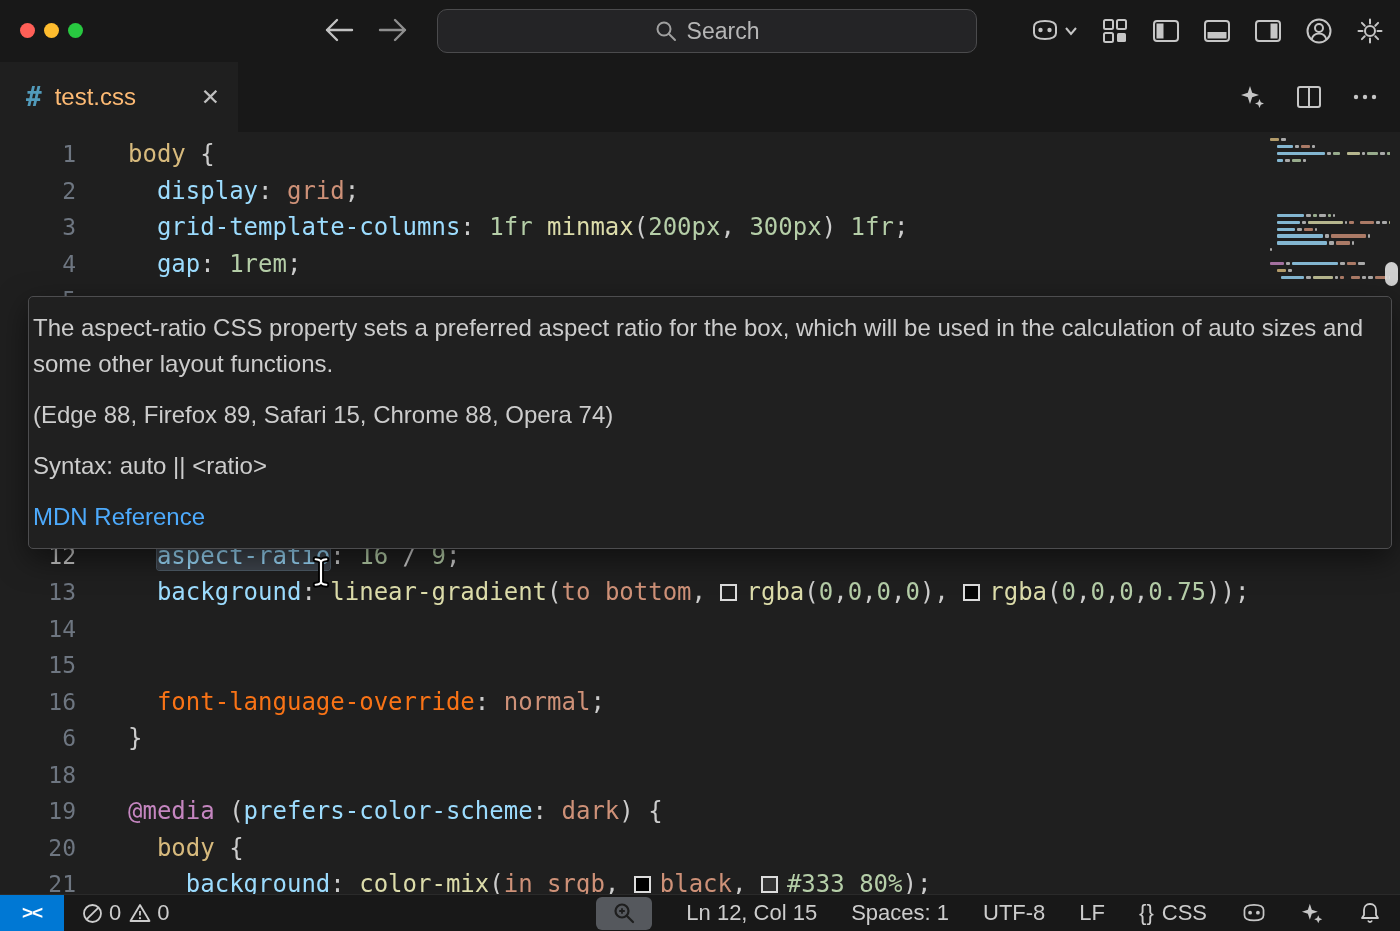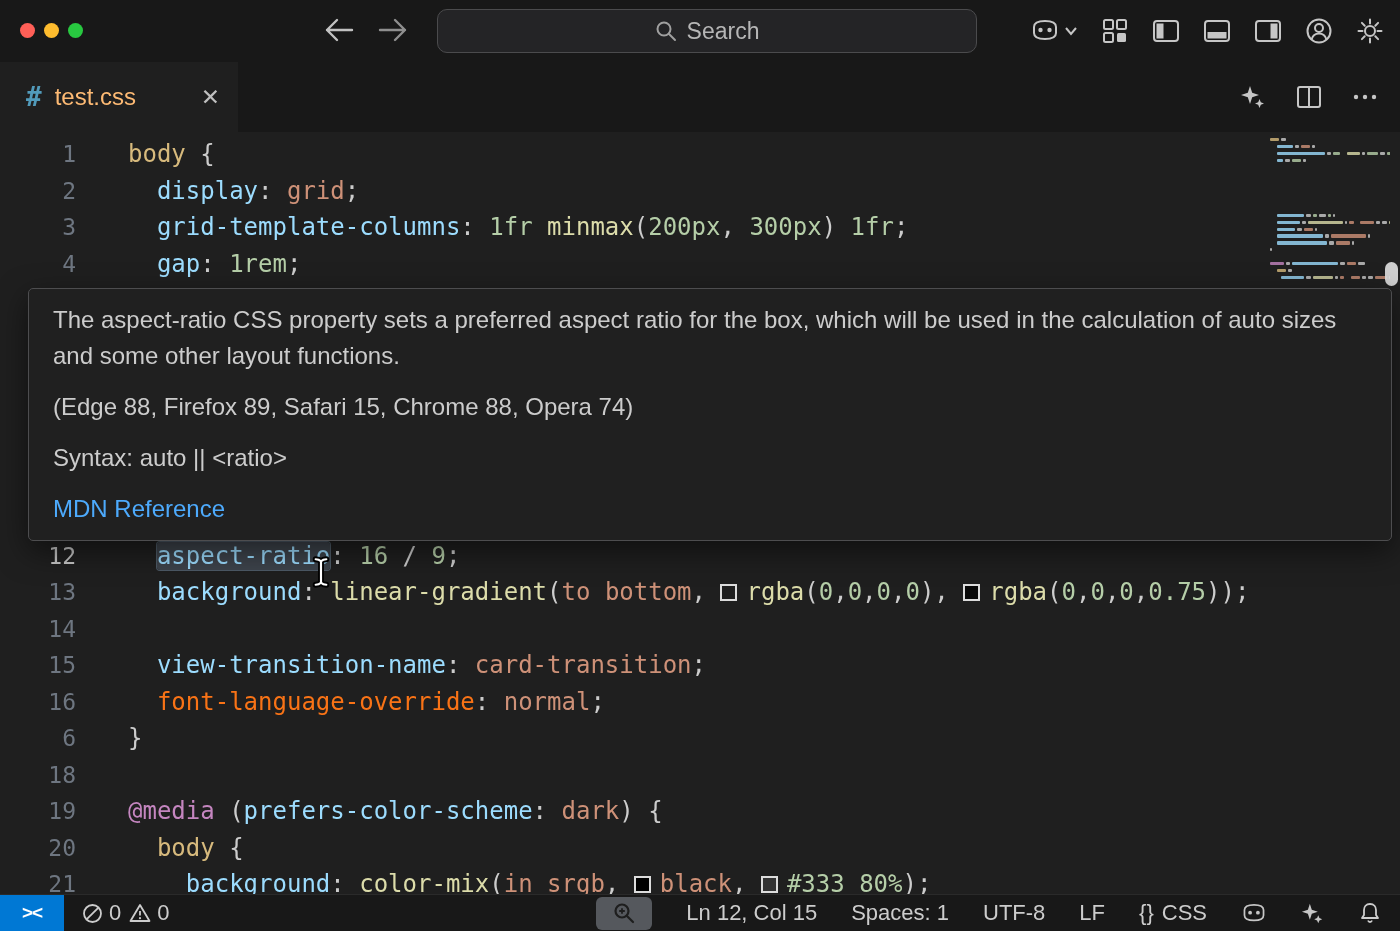--- a/index.html
+++ b/index.html
@@ -35,23 +35,23 @@
   .code-row { display:flex; height:36.5px; line-height:36.5px;
               font-family:"DejaVu Sans Mono", monospace; font-size:24px; white-space:pre; }
   .gutter { width:76px; flex:none; text-align:right; color:#6e7681; font-size:23px; }
   .gutter.active { color:#c6c6c6; }
   .code-text { padding-left:52px; white-space:pre; }
   .swatch { display:inline-block; width:17px; height:17px; border:2px solid #dcdcdc;
             margin-right:9px; vertical-align:-1px; }
   .word-hl { background:#3d434b; border-radius:3px; box-shadow:0 0 0 1px #4d5a66; }
 
   
-  .hover { position:absolute; left:28px; top:156px; width:1364px; min-height:243px;
+  .hover { position:absolute; left:28px; top:164px; width:1364px; min-height:243px;
            background:#202020; border:1px solid #4d4d4f; border-radius:5px;
-           padding:13px 24px; color:#cccccc; font-size:24px; line-height:36px;
+           padding:13px 4px; color:#cccccc; font-size:24px; line-height:36px;
            z-index:20; box-shadow:0 10px 30px rgba(0,0,0,0.5); }
   .hover .para { margin-bottom:15px; }
   .hover .link { color:var(--link-color,#4daafc); cursor:pointer; }
 
   
   .minimap { position:absolute; top:6px; right:10px; width:120px; z-index:5; }
   .mini-row { height:6.9px; white-space:nowrap; overflow:hidden; }
   .mini-tok { display:inline-block; height:3.2px; margin-right:2px; vertical-align:top;
               opacity:0.8; border-radius:1px; }
   .mm-thumb { position:absolute; top:130px; right:2px; width:13px; height:24px;
@@ -204,21 +204,21 @@
       <div class="code-row"><div class="gutter">5</div><div class="code-text"></div></div>
       <div class="code-row"><div class="gutter">6</div><div class="code-text"></div></div>
       <div class="code-row"><div class="gutter">7</div><div class="code-text"></div></div>
       <div class="code-row"><div class="gutter">8</div><div class="code-text"></div></div>
       <div class="code-row"><div class="gutter">9</div><div class="code-text"></div></div>
       <div class="code-row"><div class="gutter">10</div><div class="code-text"></div></div>
       <div class="code-row"><div class="gutter">11</div><div class="code-text"></div></div>
       <div class="code-row"><div class="gutter active">12</div><div class="code-text"><span style="color: rgb(204, 204, 204);">  </span><span class="word-hl" style="color: rgb(156, 220, 254);">aspect-ratio</span><span style="color: rgb(204, 204, 204);">: </span><span style="color: rgb(181, 206, 168);">16</span><span style="color: rgb(204, 204, 204);"> / </span><span style="color: rgb(181, 206, 168);">9</span><span style="color: rgb(204, 204, 204);">;</span></div></div>
       <div class="code-row"><div class="gutter">13</div><div class="code-text"><span style="color: rgb(204, 204, 204);">  </span><span style="color: rgb(156, 220, 254);">background</span><span style="color: rgb(204, 204, 204);">: </span><span style="color: rgb(220, 220, 170);">linear-gradient</span><span style="color: rgb(204, 204, 204);">(</span><span style="color: rgb(206, 145, 120);">to</span><span style="color: rgb(204, 204, 204);"> </span><span style="color: rgb(206, 145, 120);">bottom</span><span style="color: rgb(204, 204, 204);">, </span><span class="swatch" style="background: transparent;"></span><span style="color: rgb(220, 220, 170);">rgba</span><span style="color: rgb(204, 204, 204);">(</span><span style="color: rgb(181, 206, 168);">0</span><span style="color: rgb(204, 204, 204);">,</span><span style="color: rgb(181, 206, 168);">0</span><span style="color: rgb(204, 204, 204);">,</span><span style="color: rgb(181, 206, 168);">0</span><span style="color: rgb(204, 204, 204);">,</span><span style="color: rgb(181, 206, 168);">0</span><span style="color: rgb(204, 204, 204);">)</span><span style="color: rgb(204, 204, 204);">, </span><span class="swatch" style="background: rgba(0, 0, 0, 0.75);"></span><span style="color: rgb(220, 220, 170);">rgba</span><span style="color: rgb(204, 204, 204);">(</span><span style="color: rgb(181, 206, 168);">0</span><span style="color: rgb(204, 204, 204);">,</span><span style="color: rgb(181, 206, 168);">0</span><span style="color: rgb(204, 204, 204);">,</span><span style="color: rgb(181, 206, 168);">0</span><span style="color: rgb(204, 204, 204);">,</span><span style="color: rgb(181, 206, 168);">0.75</span><span style="color: rgb(204, 204, 204);">)</span><span style="color: rgb(204, 204, 204);">)</span><span style="color: rgb(204, 204, 204);">;</span></div></div>
       <div class="code-row"><div class="gutter">14</div></div>
-      <div class="code-row"><div class="gutter">15</div><div class="code-text"><span style="color: rgb(204, 204, 204);">  </span><span style="color: rgb(156, 220, 254);">view-transition-name</span><span style="color: rgb(204, 204, 204);">: </span><span style="color: rgb(206, 145, 120);">card-transition</span><span style="color: rgb(204, 204, 204);">;</span></div></div>
+      <div class="code-row"><div class="gutter">15</div></div>
       <div class="code-row"><div class="gutter">16</div><div class="code-text"><span style="color: rgb(204, 204, 204);">  </span><span style="color: #f97316;">font-language-override</span><span style="color: rgb(204, 204, 204);">: </span><span style="color: rgb(206, 145, 120);">normal</span><span style="color: rgb(204, 204, 204);">;</span></div></div>
       <div class="code-row"><div class="gutter">6</div><div class="code-text"><span style="color: rgb(204, 204, 204);">}</span></div></div>
       <div class="code-row"><div class="gutter">18</div><div class="code-text"></div></div>
       <div class="code-row"><div class="gutter">19</div><div class="code-text"><span style="color: rgb(197, 134, 192);">@media</span><span style="color: rgb(204, 204, 204);"> (</span><span style="color: rgb(156, 220, 254);">prefers-color-scheme</span><span style="color: rgb(204, 204, 204);">: </span><span style="color: rgb(206, 145, 120);">dark</span><span style="color: rgb(204, 204, 204);">) {</span></div></div>
       <div class="code-row"><div class="gutter">20</div><div class="code-text"><span style="color: rgb(204, 204, 204);">  </span><span style="color: rgb(215, 186, 125);">body</span><span style="color: rgb(204, 204, 204);"> {</span></div></div>
       <div class="code-row"><div class="gutter">21</div><div class="code-text"><span style="color: rgb(204, 204, 204);">    </span><span style="color: rgb(156, 220, 254);">background</span><span style="color: rgb(204, 204, 204);">: </span><span style="color: rgb(220, 220, 170);">color-mix</span><span style="color: rgb(204, 204, 204);">(</span><span style="color: rgb(206, 145, 120);">in</span><span style="color: rgb(204, 204, 204);"> </span><span style="color: rgb(206, 145, 120);">srgb</span><span style="color: rgb(204, 204, 204);">, </span><span class="swatch" style="background: rgb(0, 0, 0);"></span><span style="color: rgb(206, 145, 120);">black</span><span style="color: rgb(204, 204, 204);">, </span><span class="swatch" style="background: rgb(51, 51, 51);"></span><span style="color: rgb(181, 206, 168);">#333</span><span style="color: rgb(204, 204, 204);"> </span><span style="color: rgb(181, 206, 168);">80%</span><span style="color: rgb(204, 204, 204);">)</span><span style="color: rgb(204, 204, 204);">;</span></div></div>
     </div>
 
   <div class="minimap">
       <div class="mini-row"><span class="mini-tok" style="width: 9.2px; background: rgb(215, 186, 125);"></span><span class="mini-tok" style="width: 4.6px; background: rgb(204, 204, 204);"></span></div>

